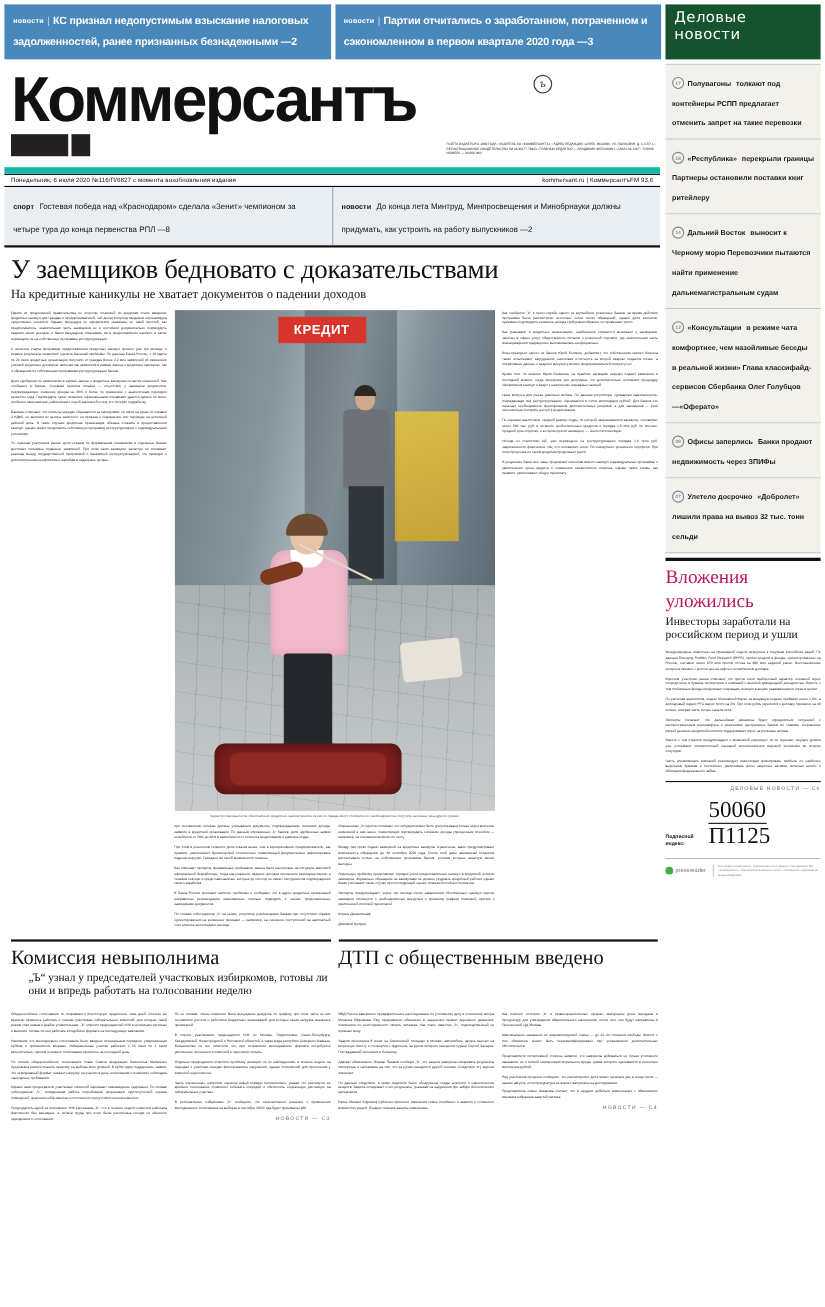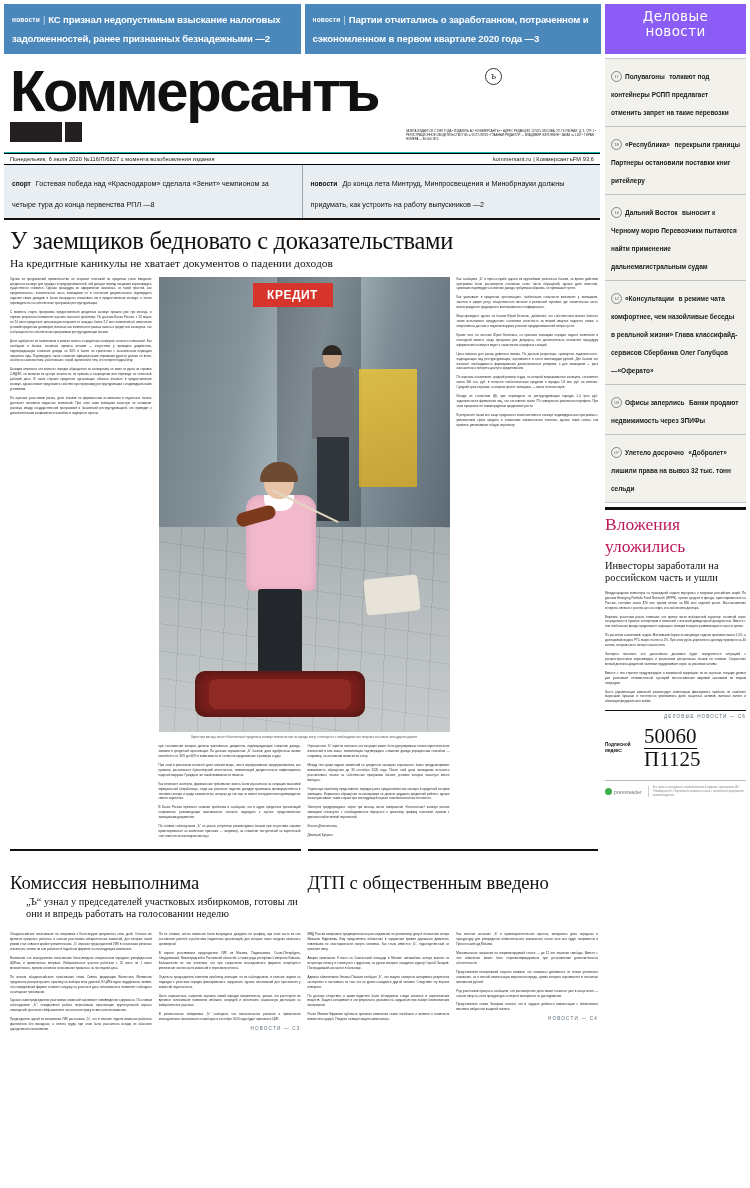--- a/index.html
+++ b/index.html
@@ -16,34 +16,33 @@
   .topbar{display:flex;gap:4px;height:50px;}
   .tb-news{
     background:#4a87bb;color:#fff;flex:1;
     padding:5px 6px 4px 8px;box-sizing:border-box;
     line-height:1.16;
   }
   .tb-kicker{font-size:6.5px;font-weight:700;letter-spacing:.2px;text-transform:lowercase;display:inline;vertical-align:1px;}
   .tb-sep{display:inline;font-size:9px;opacity:.7;margin:0 3px;}
   .tb-head{display:inline;font-size:9.6px;font-weight:700;letter-spacing:-.15px;text-align:center;}
   .tb-biz{
-    width:141px;background:#8b5cf6;color:#ffffff;
+    width:141px;background:#14532d;color:#ffffff;
     padding:5px 8px;box-sizing:border-box;
     font-size:13.5px;font-weight:400;line-height:1.14;letter-spacing:.4px;
     font-family:"DejaVu Sans", sans-serif;
-    text-align:center;
   }
 
   
   .body-split{display:flex;gap:5px;margin-top:4px;}
   .left{width:596px;}
   .right{width:141px;}
 
   
-  .masthead{position:relative;height:92px;border-bottom:1px solid #14b8a6;}
+  .masthead{position:relative;height:92px;border-bottom:6px solid #14b8a6;}
   .logo{
     font-family:"Liberation Sans", sans-serif;
     font-weight:700;font-size:58px;letter-spacing:-2.4px;
     line-height:62px;margin:2px 0 0 6px;color:#111;
   }
   .logo-r{
     position:absolute;right:98px;top:8px;
     width:15px;height:15px;border:1.2px solid #333;border-radius:50%;
     font-size:9px;line-height:15px;text-align:center;color:#333;font-style:italic;
   }
@@ -120,21 +119,21 @@
   .case{position:absolute;left:36px;top:394px;width:170px;height:46px;background:#7c1f1d;border-radius:10px;box-shadow:inset 0 0 14px rgba(0,0,0,.45);}
   .case-in{position:absolute;left:14px;top:8px;width:142px;height:30px;background:#8e2a23;border-radius:8px;}
   .bag{position:absolute;left:206px;top:300px;width:54px;height:36px;background:#e7e3d8;border-radius:4px;transform:rotate(-6deg);}
   .cap{
     font-size:3.0px;line-height:1.5;text-align:center;color:#555;
     margin-top:3px;padding:0 14px;
   }
 
   
   .lower{display:flex;gap:7px;padding:6px 2px 0 6px;border-top:0;}
-  .hbox{width:291px;border-top:2.5px solid #111;padding-top:22px;}
+  .hbox{width:291px;border-top:2.5px solid #111;padding-top:5px;}
   .h2{font-family:"Liberation Serif", serif;font-size:18.6px;line-height:1.06;color:#111;margin:0 0 3px 0;font-weight:400;}
   .h2sub{font-family:"Liberation Serif", serif;font-size:10.3px;line-height:1.2;color:#111;margin:0 0 6px 16px;}
 
   .lowcols{display:flex;gap:7px;padding:6px 2px 0 6px;}
   .tag{font-size:4.6px;letter-spacing:1.2px;color:#5a6b78;text-align:right;margin-top:4px;text-transform:uppercase;}
 
   
   .rail{border-top:1px solid #c3c9cc;}
   .rail-item{border-bottom:1px solid #bfc5c8;padding:6px 6px 7px 6px;background:#f3f1ec;}
   .rail-item .rnum{
@@ -144,21 +143,21 @@
   .rail-item .rtxt{display:inline;font-size:6.5px;line-height:1.42;color:#1b1b1b;font-weight:700;}
   .rail-h{border-top:3px solid #111;margin-top:4px;padding-top:6px;}
   .rail-h h3{
     font-family:"Liberation Serif", serif;font-weight:400;
     font-size:17.5px;line-height:1.02;margin:0 0 4px 0;color:#be185d;
   }
   .rail-h p{font-family:"Liberation Serif", serif;font-size:10.4px;line-height:1.16;margin:0 0 7px 0;color:#111;}
   .rail-body p{font-size:3.05px;line-height:1.62;margin:0 0 4px 0;text-align:justify;color:#2a2a2a;}
 
   .rail-tag{font-size:4.6px;letter-spacing:1.1px;color:#5a6b78;text-align:right;border-top:1px solid #111;padding-top:3px;margin-top:6px;text-transform:uppercase;}
-  .idxwrap{display:flex;align-items:center;gap:5px;margin-top:7px;}
+  .idxwrap{display:flex;align-items:flex-end;gap:5px;margin-top:7px;}
   .idxlbl{font-size:4.6px;font-weight:700;line-height:1.3;color:#111;width:34px;}
   .idxnum{font-family:"Liberation Serif", serif;font-size:21px;line-height:1;color:#111;}
   .idxnum .u{border-bottom:1.6px solid #111;display:inline-block;padding-bottom:1px;}
   .footerbar{display:flex;align-items:center;gap:6px;margin-top:10px;border-top:1px solid #bbb;padding-top:5px;}
   .pr-logo{display:flex;align-items:center;gap:2px;}
   .pr-dot{width:7px;height:7px;border-radius:50%;background:#3fae49;}
   .pr-txt{font-size:5px;color:#6f6f6f;letter-spacing:.1px;}
   .pr-small{font-size:2.6px;color:#888;line-height:1.4;border-left:1px solid #ccc;padding-left:4px;}
 </style>
 </head>
@@ -343,21 +342,21 @@
           <span class="rnum">09</span><span class="rtxt">Офисы заперлись</span> <span class="rtxt thin">Банки продают недвижимость через ЗПИФы</span>
         </div>
         <div class="rail-item">
           <span class="rnum">07</span><span class="rtxt">Улетело досрочно</span> <span class="rtxt thin">«Добролет» лишили права на вывоз 32 тыс. тонн сельди</span>
         </div>
       </div>
 
       <div class="rail-h">
         <h3>Вложения</h3>
         <h3>уложились</h3>
-        <p>Инвесторы заработали на российском часть и ушли</p>
+        <p>Инвесторы заработали на российском период и ушли</p>
       </div>
 
       <div class="rail-body">
         <p>Международные инвесторы на прошедшей неделе вернулись к покупкам российских акций. По данным Emerging Portfolio Fund Research (EPFR), приток средств в фонды, ориентированные на Россию, составил около $70 млн против оттока на $80 млн неделей ранее. Восстановление интереса связано с ростом цен на нефть и ослаблением доллара.</p>
         <p>Впрочем, участники рынка отмечают, что приток носит выборочный характер: основной спрос сосредоточен в бумагах экспортеров и компаний с высокой дивидендной доходностью. Вместе с тем глобальные фонды продолжают сокращать позиции в акциях развивающихся стран в целом.</p>
         <p>По расчетам аналитиков, индекс Московской биржи за минувшую неделю прибавил около 1,5%, а долларовый индекс РТС вырос почти на 2%. При этом рубль укрепился к доллару примерно на 40 копеек, отыграв часть потерь начала лета.</p>
         <p>Эксперты полагают, что дальнейшая динамика будет определяться ситуацией с распространением коронавируса и решениями центральных банков по ставкам. Сохранение мягкой денежно-кредитной политики поддерживает спрос на рисковые активы.</p>
         <p>Вместе с тем стратеги предупреждают о возможной коррекции: по их оценкам, текущие уровни уже учитывают оптимистичный сценарий восстановления мировой экономики во втором полугодии.</p>
         <p>Часть управляющих компаний рекомендует инвесторам фиксировать прибыль по наиболее выросшим бумагам и постепенно увеличивать долю защитных активов, включая золото и облигации федерального займа.</p>
       </div>

